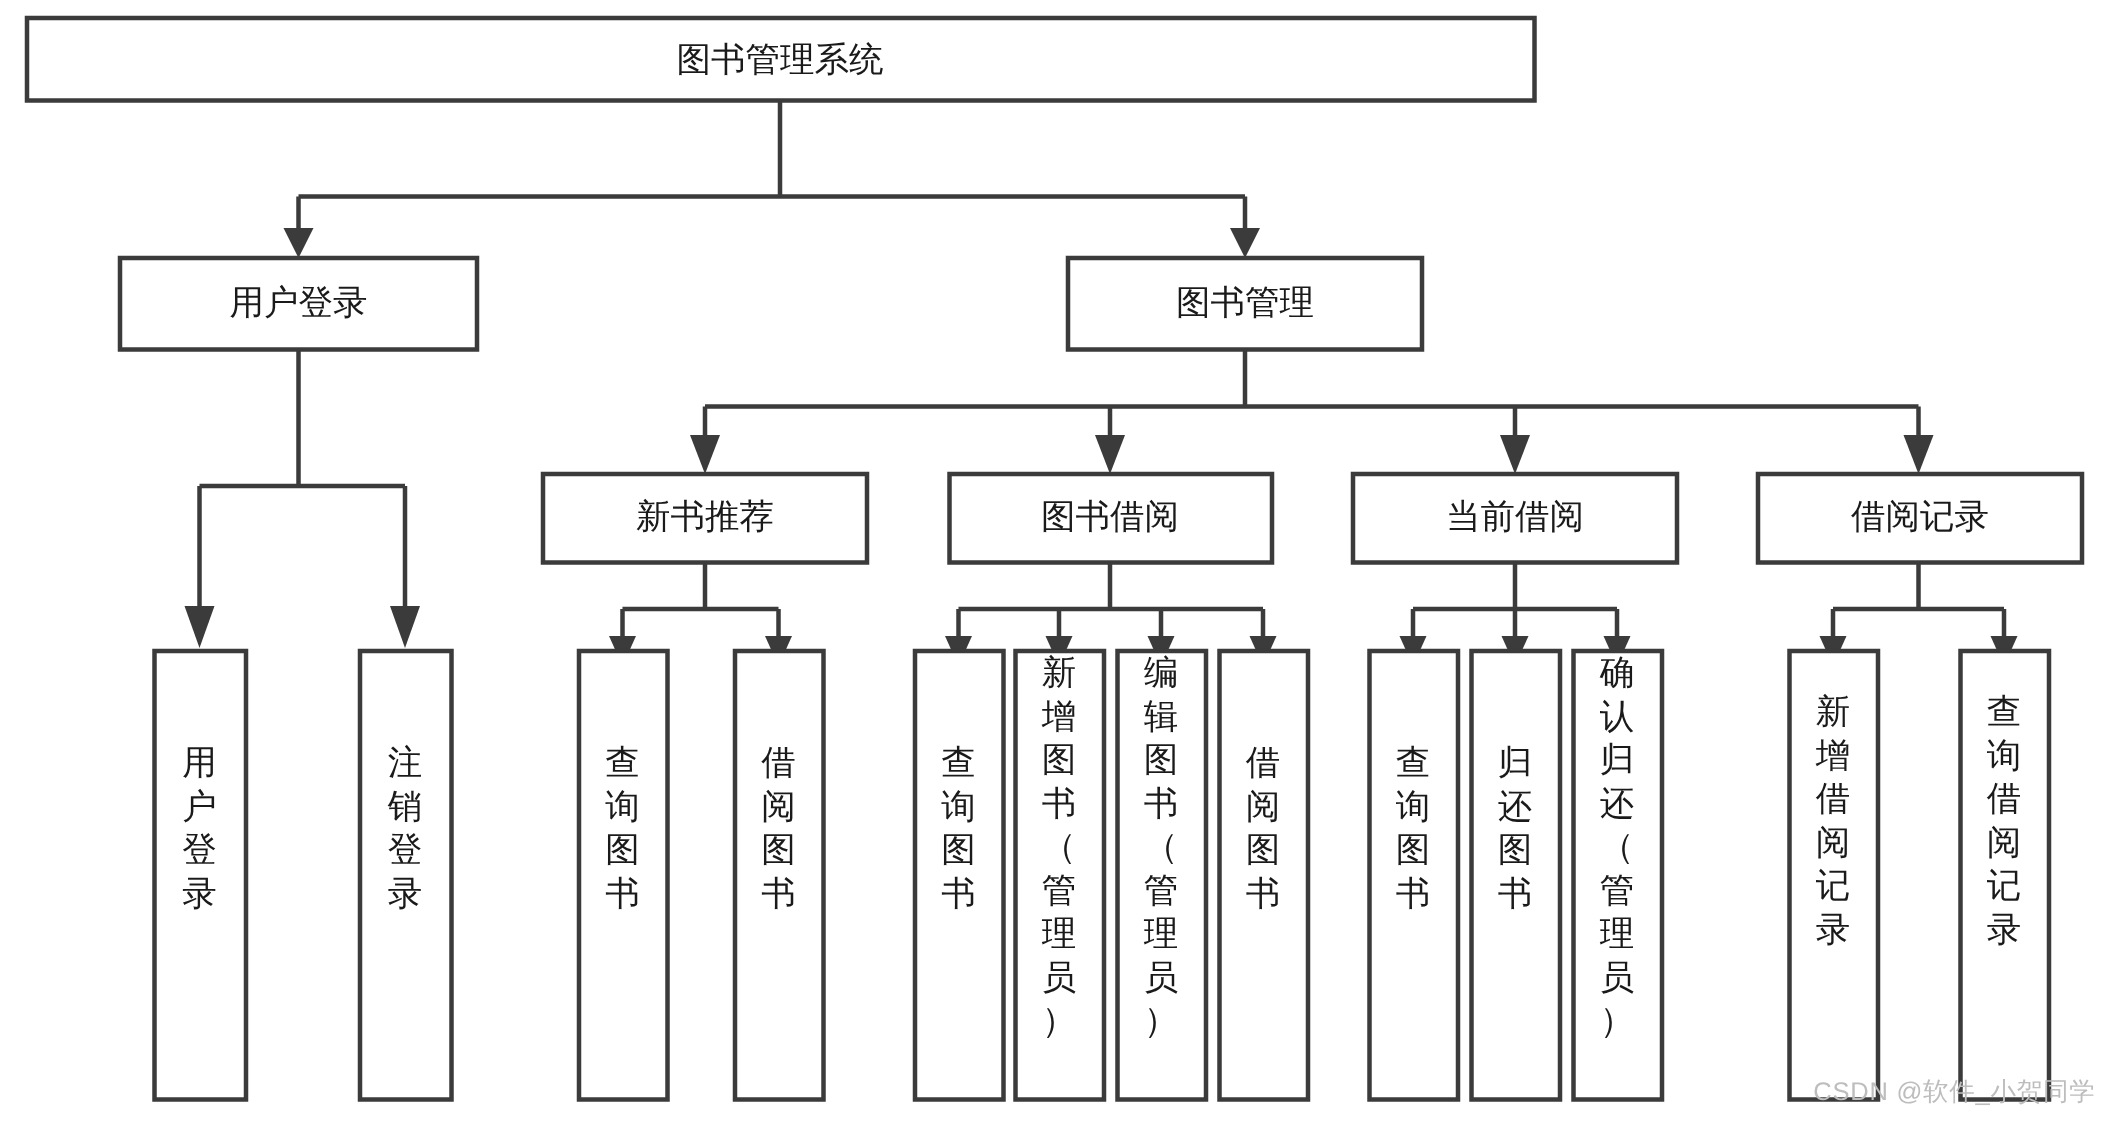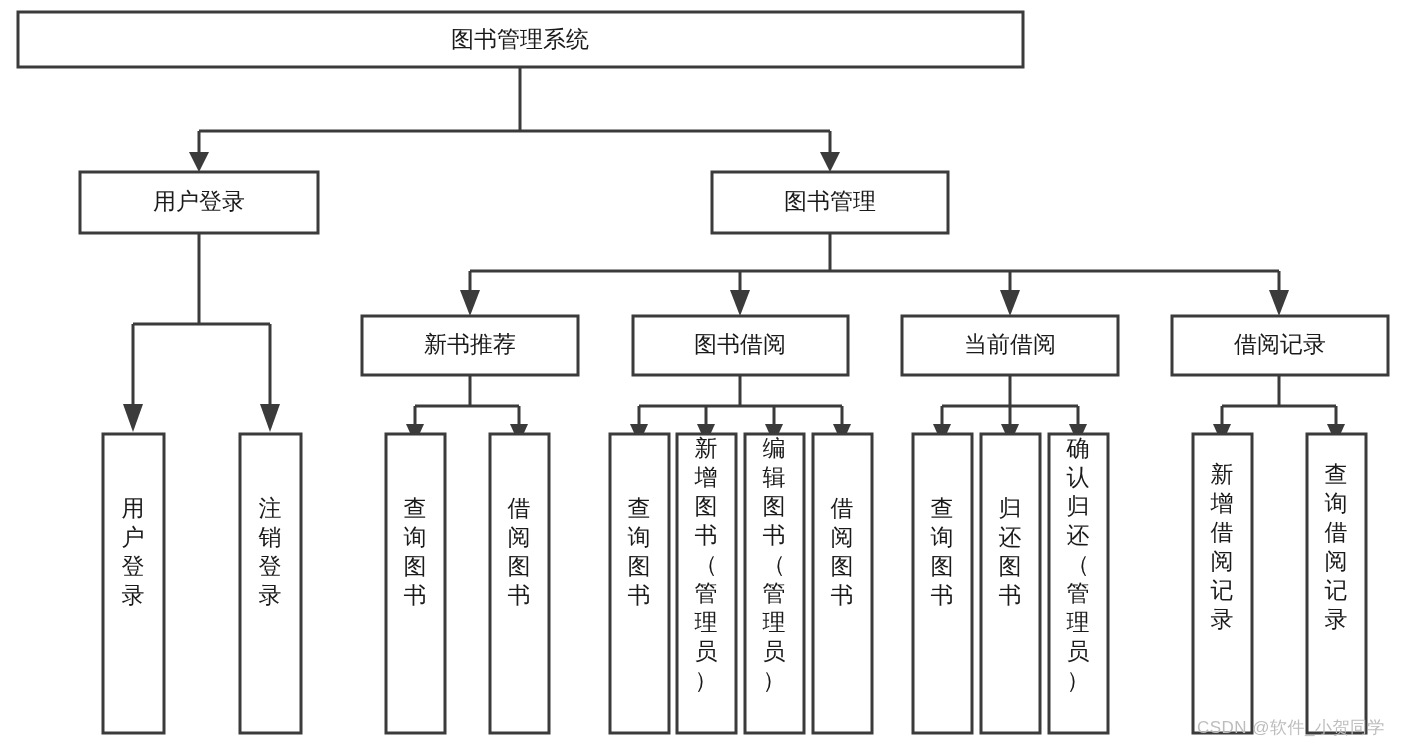--- a/index.html
+++ b/index.html
@@ -42,21 +42,21 @@
     dominant-baseline: middle;
   }
   .node-label-v {
     font-family: "Liberation Sans", "DejaVu Sans", sans-serif;
     font-size: 23px;
     fill: #1a1a1a;
     text-anchor: middle;
   }
   .watermark {
     position: absolute;
-    right: 20px;
+    right: 8px;
     bottom: 8px;
     font-family: "Liberation Sans", "DejaVu Sans", sans-serif;
     font-size: 17px;
     color: #bdbdbd;
     letter-spacing: 0.5px;
     white-space: nowrap;
     pointer-events: none;
   }
 </style>
 </head>

